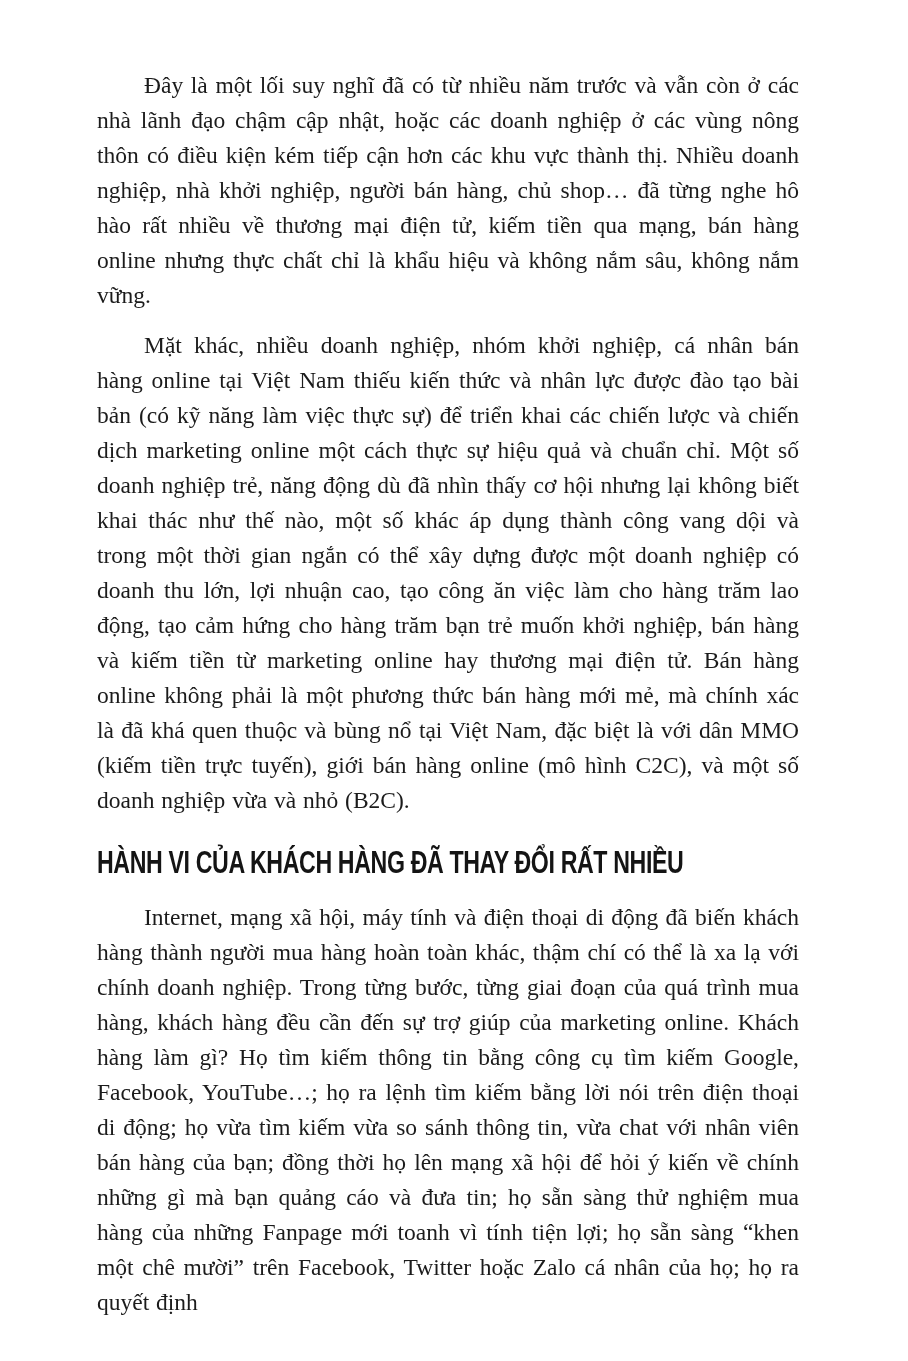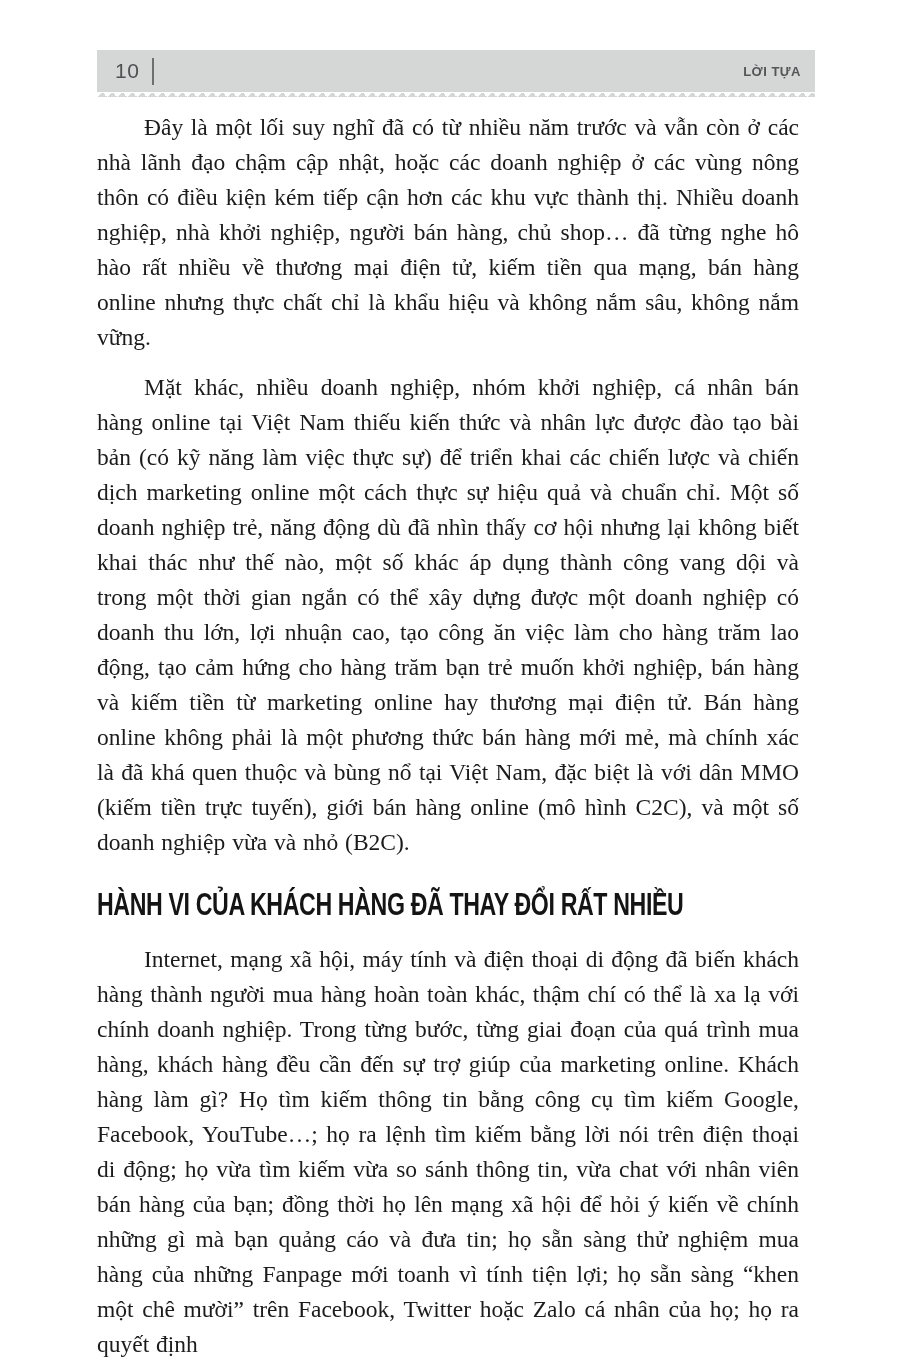--- a/index.html
+++ b/index.html
@@ -88,27 +88,20 @@
     transform: scaleX(0.76);
     transform-origin: 0 50%;
     letter-spacing: -0.5px;
   }
 </style>
 </head>
 <body>
 
 <div class="page">
 
-  <header class="running-head">
-    <span class="head-left">
-      <span class="page-num">10</span>
-      <span class="head-divider"></span>
-    </span>
-    <span class="running-title">LỜI TỰA</span>
-  </header>
 
   <main class="body-text">
     <p>Đây là một lối suy nghĩ đã có từ nhiều năm trước và vẫn còn ở các nhà lãnh đạo chậm cập nhật, hoặc các doanh nghiệp ở các vùng nông thôn có điều kiện kém tiếp cận hơn các khu vực thành thị. Nhiều doanh nghiệp, nhà khởi nghiệp, người bán hàng, chủ shop… đã từng nghe hô hào rất nhiều về thương mại điện tử, kiếm tiền qua mạng, bán hàng online nhưng thực chất chỉ là khẩu hiệu và không nắm sâu, không nắm vững.</p>
 
     <p>Mặt khác, nhiều doanh nghiệp, nhóm khởi nghiệp, cá nhân bán hàng online tại Việt Nam thiếu kiến thức và nhân lực được đào tạo bài bản (có kỹ năng làm việc thực sự) để triển khai các chiến lược và chiến dịch marketing online một cách thực sự hiệu quả và chuẩn chỉ. Một số doanh nghiệp trẻ, năng động dù đã nhìn thấy cơ hội nhưng lại không biết khai thác như thế nào, một số khác áp dụng thành công vang dội và trong một thời gian ngắn có thể xây dựng được một doanh nghiệp có doanh thu lớn, lợi nhuận cao, tạo công ăn việc làm cho hàng trăm lao động, tạo cảm hứng cho hàng trăm bạn trẻ muốn khởi nghiệp, bán hàng và kiếm tiền từ marketing online hay thương mại điện tử. Bán hàng online không phải là một phương thức bán hàng mới mẻ, mà chính xác là đã khá quen thuộc và bùng nổ tại Việt Nam, đặc biệt là với dân MMO (kiếm tiền trực tuyến), giới bán hàng online (mô hình C2C), và một số doanh nghiệp vừa và nhỏ (B2C).</p>
 
     <h2 class="section-heading">HÀNH VI CỦA KHÁCH HÀNG ĐÃ THAY ĐỔI RẤT NHIỀU</h2>
 
     <p>Internet, mạng xã hội, máy tính và điện thoại di động đã biến khách hàng thành người mua hàng hoàn toàn khác, thậm chí có thể là xa lạ với chính doanh nghiệp. Trong từng bước, từng giai đoạn của quá trình mua hàng, khách hàng đều cần đến sự trợ giúp của marketing online. Khách hàng làm gì? Họ tìm kiếm thông tin bằng công cụ tìm kiếm Google, Facebook, YouTube…; họ ra lệnh tìm kiếm bằng lời nói trên điện thoại di động; họ vừa tìm kiếm vừa so sánh thông tin, vừa chat với nhân viên bán hàng của bạn; đồng thời họ lên mạng xã hội để hỏi ý kiến về chính những gì mà bạn quảng cáo và đưa tin; họ sẵn sàng thử nghiệm mua hàng của những Fanpage mới toanh vì tính tiện lợi; họ sẵn sàng “khen một chê mười” trên Facebook, Twitter hoặc Zalo cá nhân của họ; họ ra quyết định</p>
   </main>

